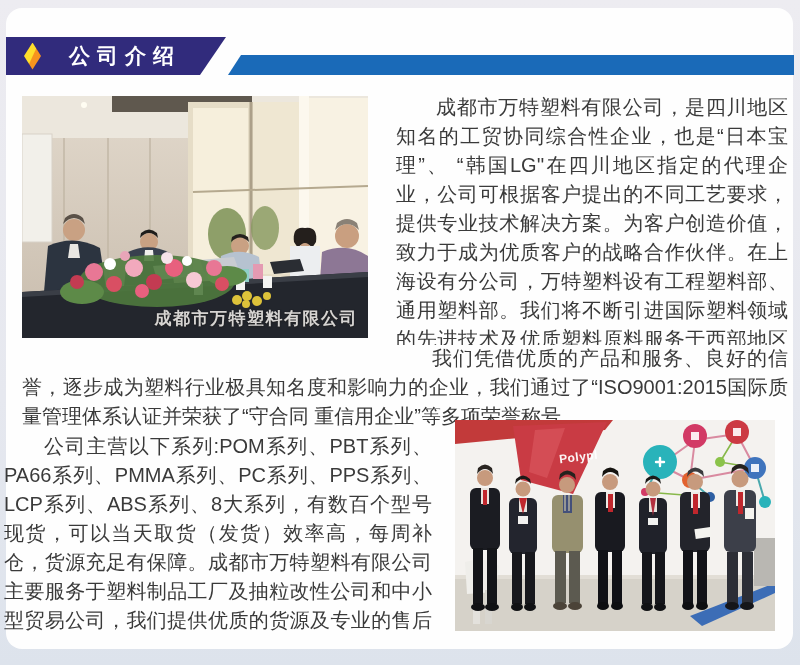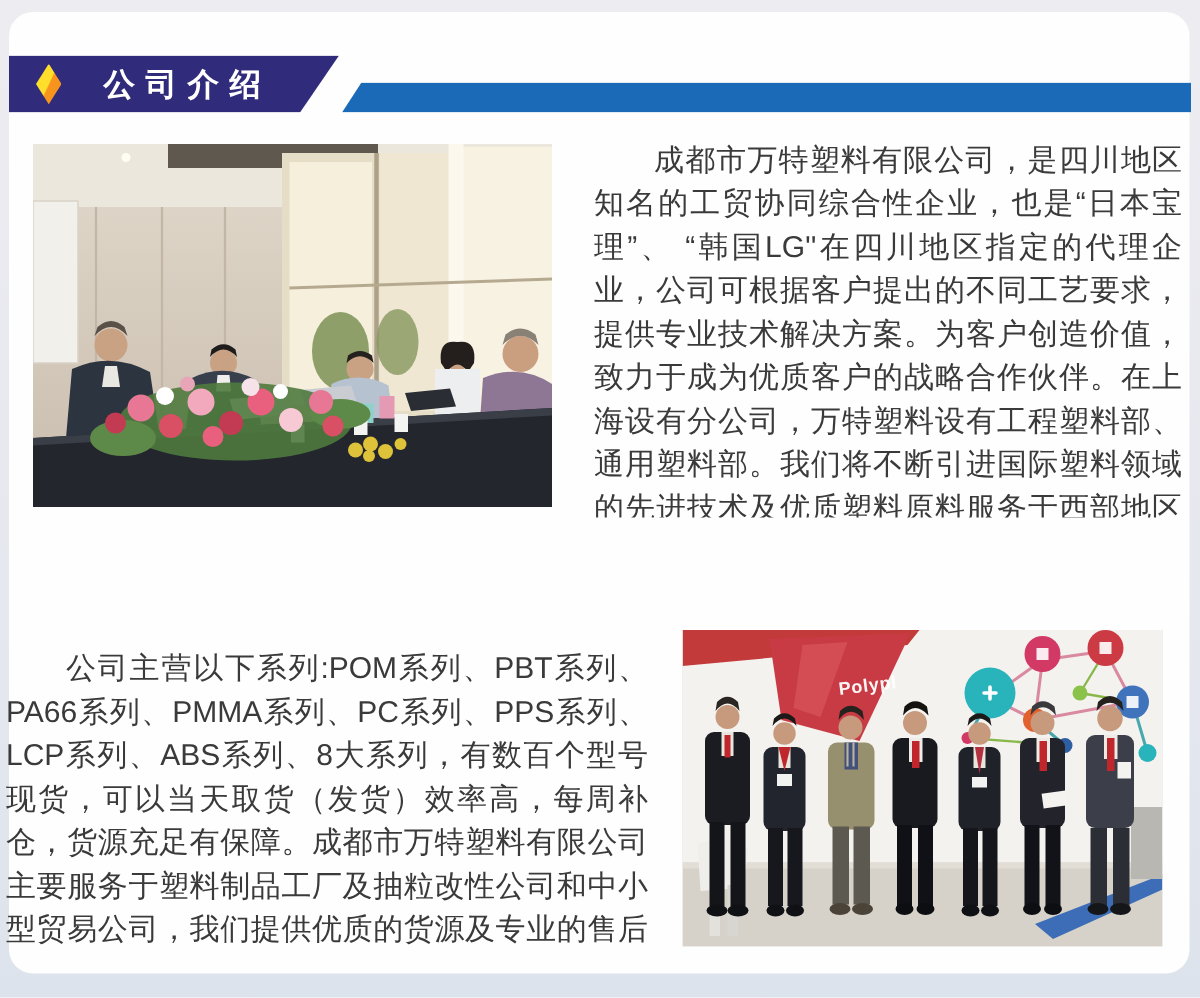--- a/index.html
+++ b/index.html
@@ -154,23 +154,25 @@
           <circle cx="103" cy="160" r="5" fill="#e8a5b8"></circle>
         <g fill="#ddc23a">
             <circle cx="215" cy="204" r="5"></circle>
             <circle cx="225" cy="200" r="5"></circle>
             <circle cx="235" cy="205" r="5"></circle>
             <circle cx="245" cy="200" r="4"></circle>
             <circle cx="224" cy="208" r="4"></circle>
           </g>
       </g>
     </svg>
+    <div class="photo1-caption">成都市万特塑料有限公司</div>
   </div>
 
   <p class="para p1">成都市万特塑料有限公司，是四川地区知名的工贸协同综合性企业，也是“日本宝理”、 “韩国LG''在四川地区指定的代理企业，公司可根据客户提出的不同工艺要求，提供专业技术解决方案。为客户创造价值，致力于成为优质客户的战略合作伙伴。在上海设有分公司，万特塑料设有工程塑料部、通用塑料部。我们将不断引进国际塑料领域的先进技术及优质塑料原料服务于西部地区每一位客户。</p>
+  <p class="para p2">我们凭借优质的产品和服务、良好的信誉，逐步成为塑料行业极具知名度和影响力的企业，我们通过了“ISO9001:2015国际质量管理体系认证并荣获了“守合同 重信用企业”等多项荣誉称号。</p>
   <p class="para p3">公司主营以下系列:POM系列、PBT系列、PA66系列、PMMA系列、PC系列、PPS系列、LCP系列、ABS系列、8大系列，有数百个型号现货，可以当天取货（发货）效率高，每周补仓，货源充足有保障。成都市万特塑料有限公司主要服务于塑料制品工厂及抽粒改性公司和中小型贸易公司，我们提供优质的货源及专业的售后跟踪服务，并可以做（美金）结算。</p>
 
   <div class="photo photo2">
     <svg viewBox="0 0 320 211" preserveAspectRatio="none">
       <rect width="320" height="211" fill="#f4f2ef"></rect>
 
       <path d="M0 0 L158 0 L150 10 L0 24 Z" fill="#c23a3a"></path>
       <path d="M58 6 L152 2 L118 74 L66 60 Z" fill="#c93b44"></path>
       <path d="M80 10 L110 8 L92 58 L74 52 Z" fill="#d9565c" opacity=".7"></path>
 

